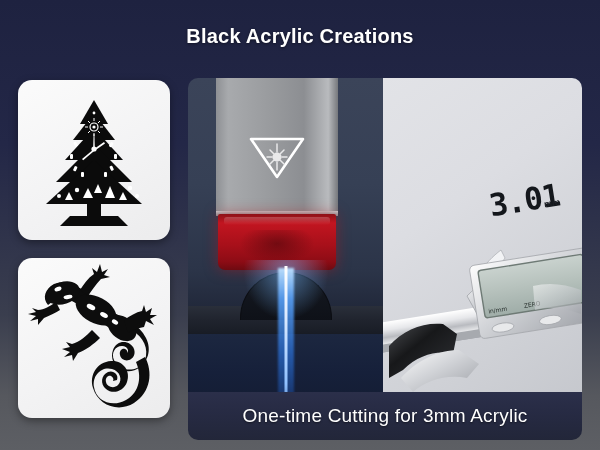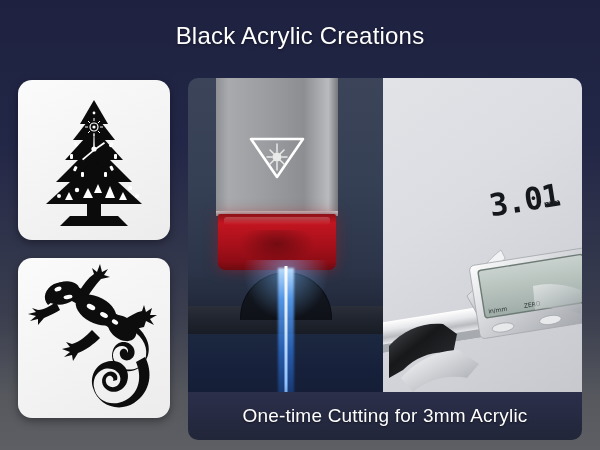--- a/index.html
+++ b/index.html
@@ -13,21 +13,21 @@
     background:linear-gradient(180deg,#1e2240 0%,#232747 32%,#3a3e4e 70%,#56585e 88%,#5d5f64 100%);
     overflow:hidden;
   }
 
   
   #title-bar {
     position:absolute; left:0; top:0; width:600px; height:72px;
     display:flex; align-items:center; justify-content:center;
   }
   #page-title {
-    color:#ffffff; font-size:24px; font-weight:normal;
+    color:#ffffff; font-size:20px; font-weight:bold;
     letter-spacing:0.2px; text-shadow:0 1px 3px rgba(0,0,0,.45);
   }
 
   
   .left-card {
     position:absolute; left:18px; width:152px; height:160px;
     background:linear-gradient(150deg,#fbfbfb 0%,#f3f3f4 55%,#ececed 100%);
     border-radius:14px;
     box-shadow:0 3px 9px rgba(0,0,0,.38);
     overflow:hidden;

